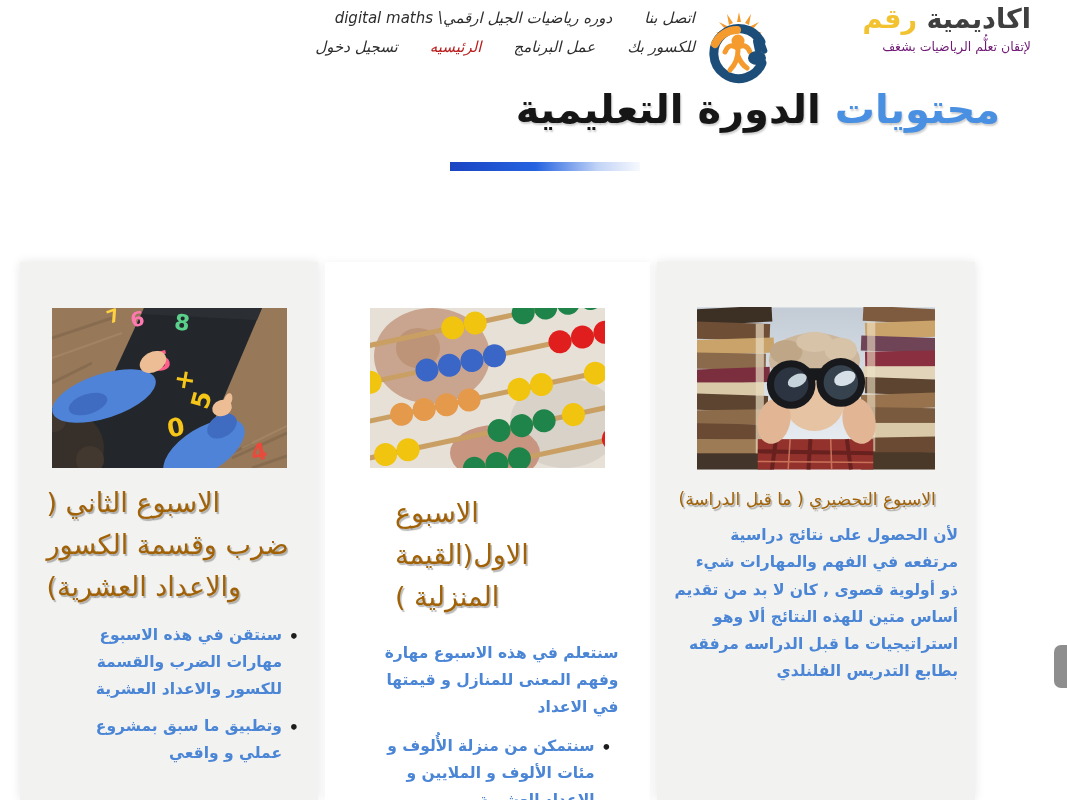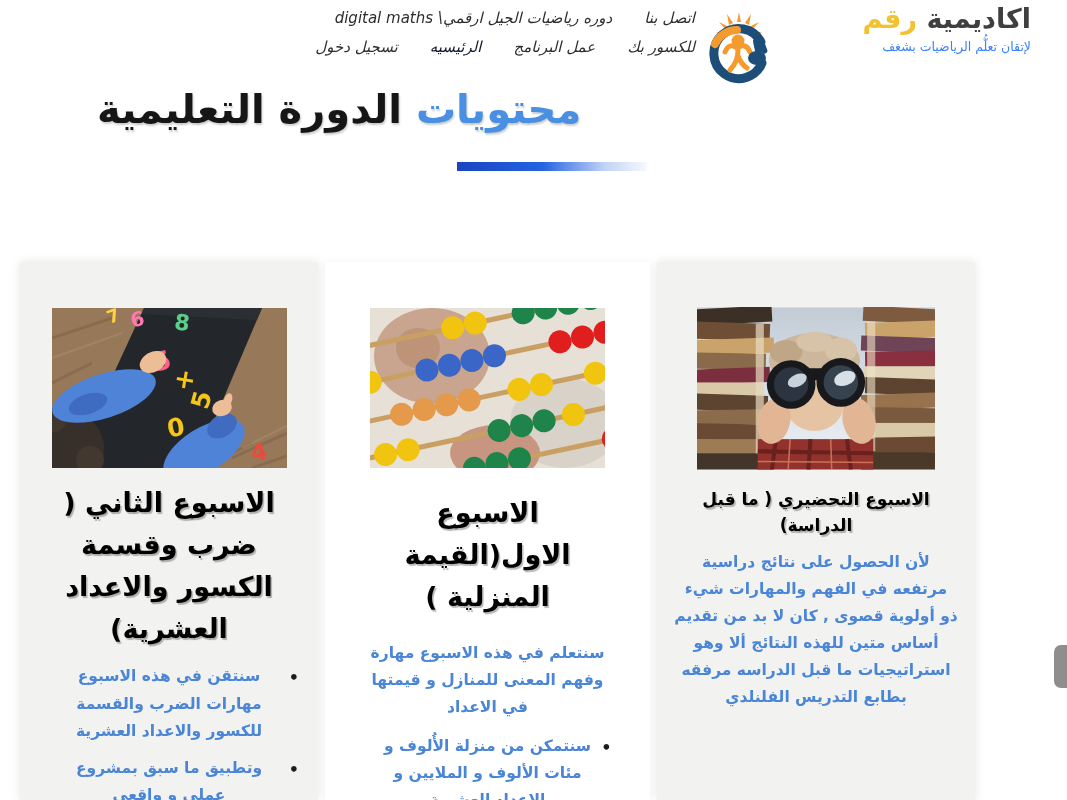--- a/index.html
+++ b/index.html
@@ -8,51 +8,51 @@
     width:1067px; height:800px; overflow:hidden; background:#ffffff;
     font-family:"DejaVu Sans", sans-serif; position:relative; direction:rtl;
   }
   .page { position:absolute; inset:0; }
 
   
   .header { position:absolute; top:0; left:0; width:1067px; height:92px; background:#fff; }
   .brand { position:absolute; top:1px; right:36px; width:200px; }
   .brand-name { font-size:27px; font-weight:bold; color:#3f3f3f; line-height:1.3; }
   .brand-name .accent { color:#f2c230; }
-  .brand-tagline { font-size:12.5px; color:#3b82f6; margin-top:3px; }
+  .brand-tagline { font-size:12.5px; color:#701a75; margin-top:3px; }
   .logo { position:absolute; top:10px; right:292px; width:76px; height:78px; }
   .nav { position:absolute; top:9px; right:372px; display:flex; flex-direction:column; gap:11px; align-items:flex-start; }
   .nav-row { display:flex; gap:32px; font-size:15px; white-space:nowrap; }
   .nav-row a { color:#2e2e2e; text-decoration:none; font-weight:500;font-style:italic; }
-  .nav-row a.active { color:#0f172a; }
+  .nav-row a.active { color:#b91c1c; }
 
   
-  .hero { position:absolute; top:86px; right:60px; width:910px; text-align:left; }
+  .hero { position:absolute; top:86px; right:67px; width:910px; text-align:right; }
   .hero h1 { margin:0; font-size:40px; font-weight:bold; color:#161616;
              text-shadow:1px 2px 2px rgba(0,0,0,0.20); letter-spacing:0; }
   .hero h1 .accent { color:#4a90e2; }
   .hero-underline { width:190px; height:9px; margin:30px auto 0;
       background:linear-gradient(to right,#1a44c2 0%,#2563e0 45%,rgba(37,99,224,0.28) 78%,rgba(37,99,224,0.04) 100%); }
 
   
   .card { position:absolute; top:262px; height:538px; }
   .card-w2   { left:20px;  width:298px; background:#f2f2f1; box-shadow:0 0 10px rgba(0,0,0,0.10); }
   .card-w1   { left:325px; width:325px; background:#ffffff; box-shadow:0 0 8px rgba(0,0,0,0.05); }
   .card-prep { left:657px; width:318px; background:#f2f2f1; box-shadow:0 0 10px rgba(0,0,0,0.10); }
 
   .card-img { display:block; margin:46px auto 0; width:235px; height:160px; }
   .card-prep .card-img { width:238px; height:163px; margin-top:45px; }
 
-  .card-title { font-weight:bold; color:#000000; text-align:center; font-size:27px; line-height:1.55;
+  .card-title { font-weight:normal; color:#a16207; text-align:left; font-size:27px; line-height:1.55;
                 margin:14px auto 0; text-shadow:1.5px 1.5px 1px rgba(0,0,0,0.28); }
   .card-w2 .card-title   { max-width:245px; }
   .card-w1 .card-title   { max-width:185px; margin-top:24px; }
   .card-prep .card-title { max-width:275px; margin-top:16px; font-size:17px; }
 
-  .card-body { color:#4a85d6; font-weight:bold; font-size:15.5px; line-height:1.75; text-align:center; }
+  .card-body { color:#4a85d6; font-weight:bold; font-size:15.5px; line-height:1.75; text-align:right; }
   .card-intro { margin:10px auto 0; }
   .card-w1 .card-intro   { max-width:262px; margin-top:22px; }
   .card-prep .card-intro { max-width:284px; margin-top:10px; }
 
   ul.card-bullets { list-style:none; margin:10px auto 0; padding:0; }
   .card-w2 .card-bullets { max-width:226px; margin-top:14px; }
   .card-w1 .card-bullets { max-width:214px; margin-top:12px; }
   .card-bullets li { position:relative; margin-bottom:10px; }
   .card-bullets li::before { content:"•"; color:#1d1d1d; position:absolute; right:-17px; top:1px; font-size:16px; }
 

